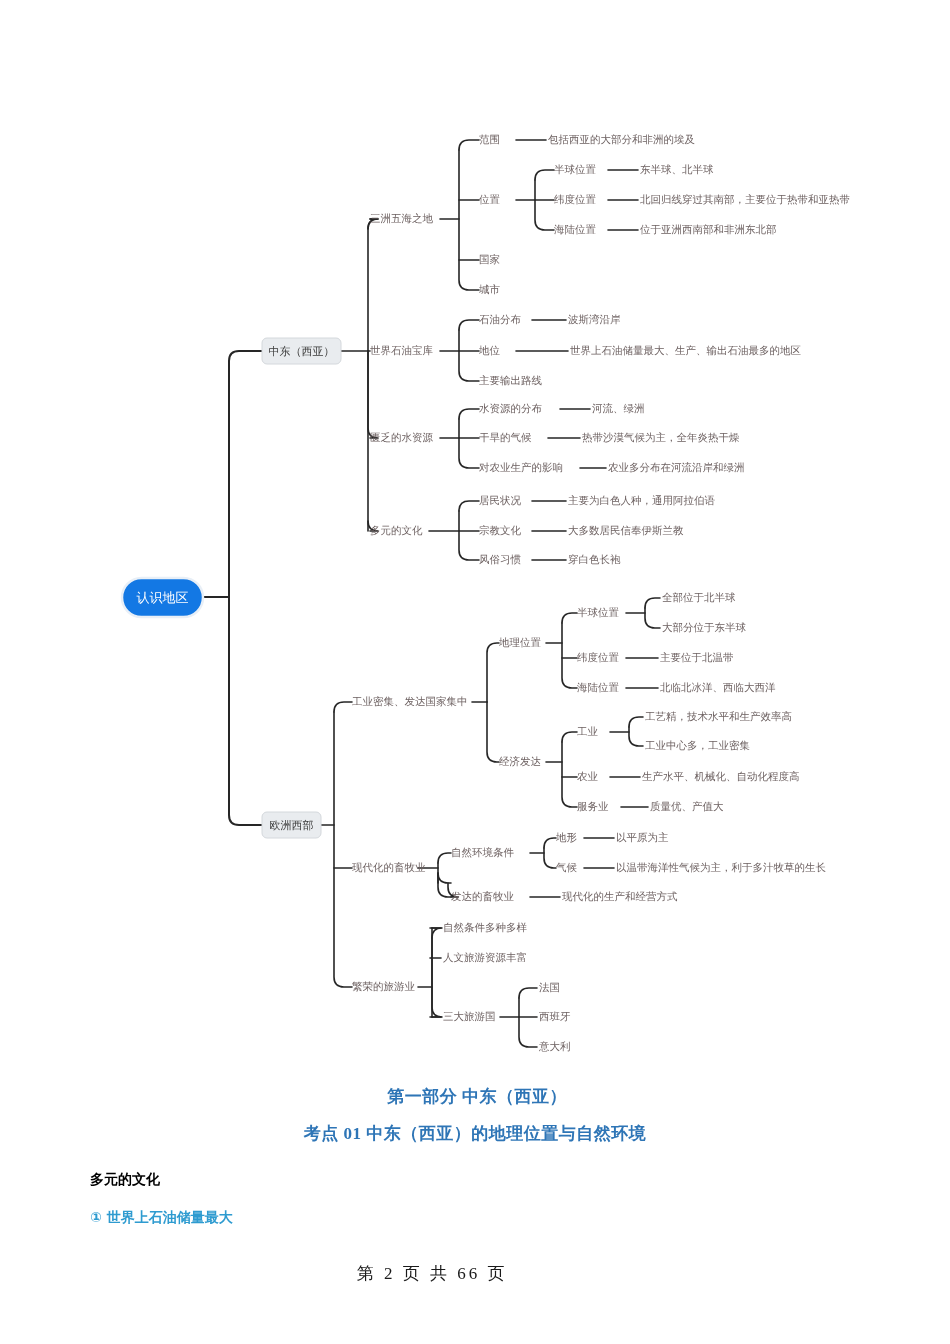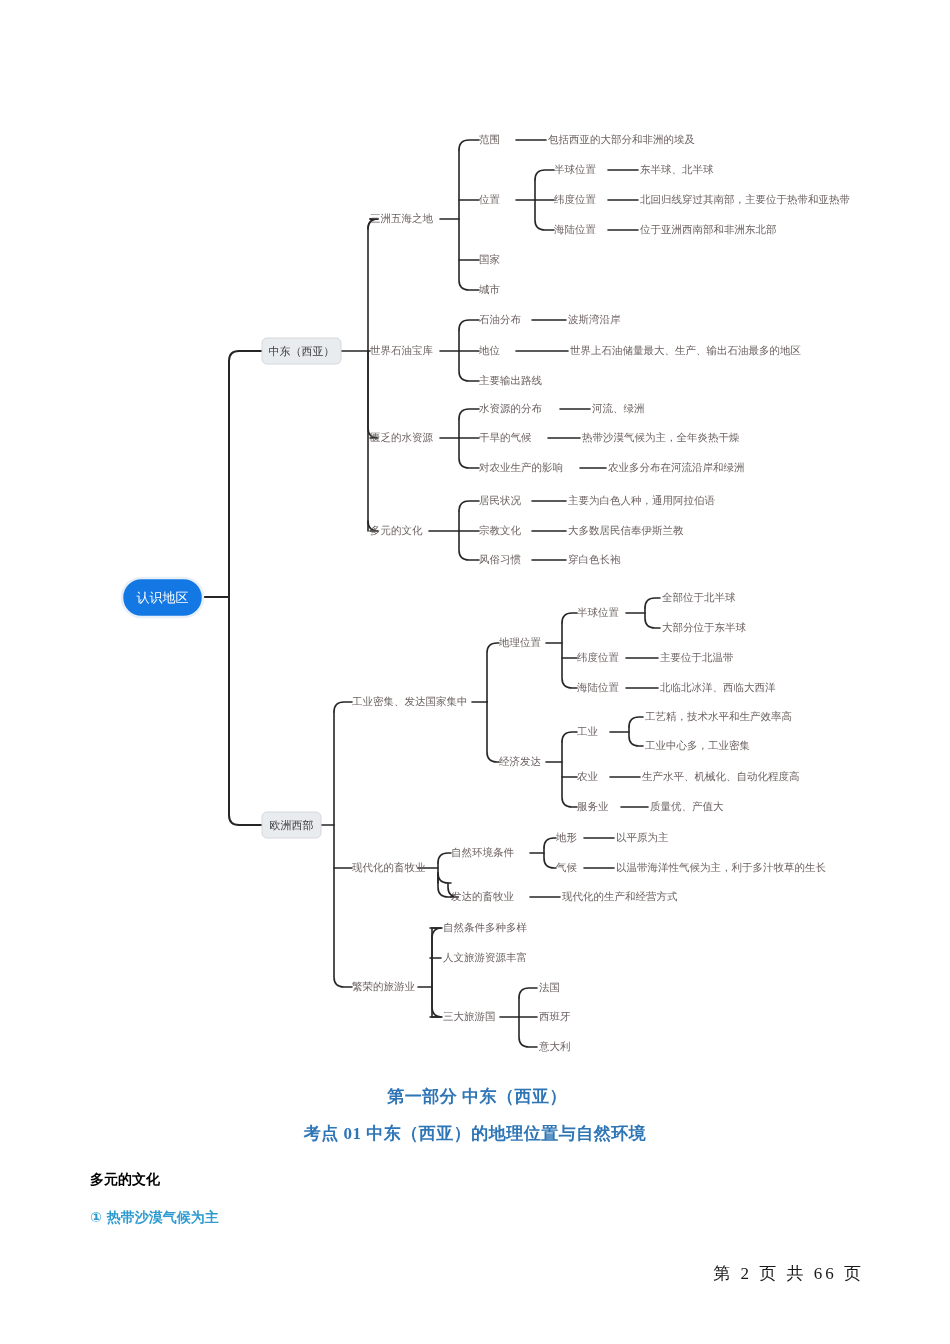--- a/index.html
+++ b/index.html
@@ -102,21 +102,21 @@
     font-weight: bold;
     font-size: 14px;
     margin: 0;
     padding-left: 90px;
   }
   .footer {
     position: absolute;
     left: 0;
     top: 1262px;
     width: 864px;
-    text-align: right;
+    text-align: center;
     font-family: "Liberation Serif", "DejaVu Serif", serif;
     font-size: 17px;
     color: #1a1a1a;
     letter-spacing: 3px;
   }
 </style>
 </head>
 <body>
 
 <div id="mindmap-wrap">
@@ -367,16 +367,16 @@
   <text class="mm-text" x="539" y="1017">西班牙</text>
   <text class="mm-text" x="539" y="1047">意大利</text>
 
 </svg>
 </div>
 
 <div class="doc">
   <div class="doc-title">第一部分  中东（西亚）</div>
   <div class="doc-subtitle">考点 01 中东（西亚）的地理位置与自然环境</div>
   <div class="doc-h3">多元的文化</div>
-  <div class="doc-item">① 热带沙漠气候为主</div>
+  <div class="doc-item">① 世界上石油储量最大</div>
 </div>
 
 <div class="footer">第 2 页 共 66 页</div>
 
 </body></html>

